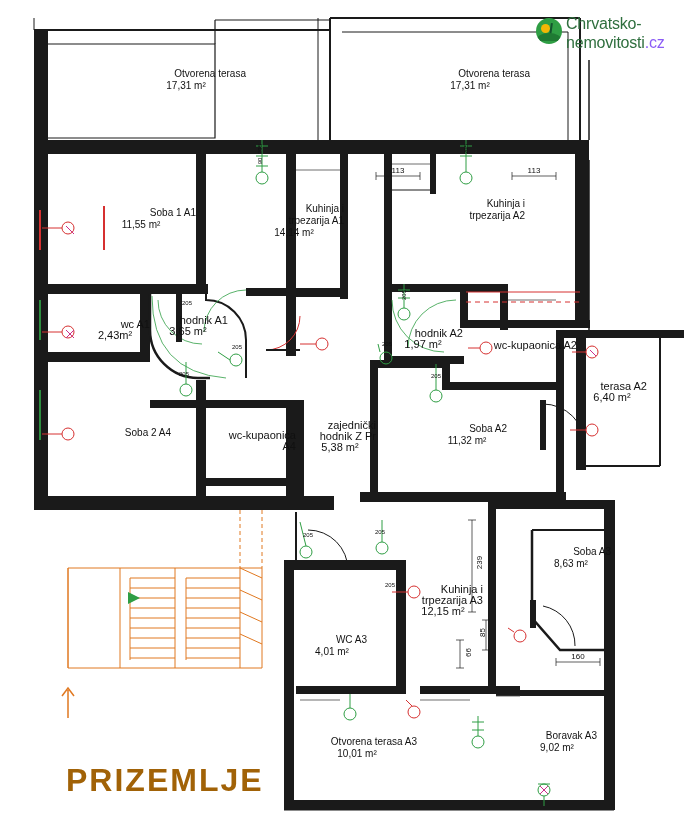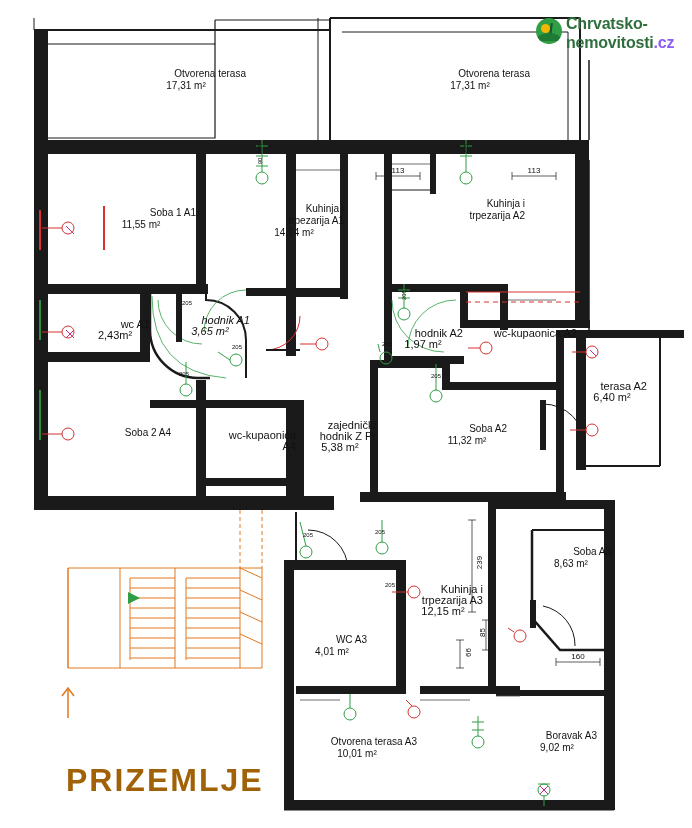--- a/index.html
+++ b/index.html
@@ -86,21 +86,21 @@
     left: 14px; top: 5px;
     width: 2px; height: 13px;
     background: #14532d;
     transform: rotate(8deg);
   }
   .logo-text {
     position: absolute;
     left: 30px;
     top: 0;
     font-size: 16px;
-    font-weight: bold;
+    font-weight: normal;
     color: #2f6f3e;
     line-height: 19px;
     letter-spacing: -0.2px;
   }
   .logo-text .cz { color: #8b5cf6; }
   .logo-text .line2 { display: block; }
 </style>
 </head>
 <body>
 
@@ -378,31 +378,31 @@
 <div class="room-label" style="left:415px; top:198px; width:110px;">
   <span class="nm">Kuhinja i</span>
   <span class="nm">trpezarija A2</span>
 </div>
 
 <div class="room-label small" style="left:80px; top:319px; width:70px;">
   <span class="nm">wc A1</span>
   <span class="ar">2,43m²</span>
 </div>
 
-<div class="room-label small" style="left:170px; top:315px; width:80px;font-style:italic;">
+<div class="room-label small" style="left:148px; top:315px; width:80px;">
   <span class="nm">hodnik A1</span>
   <span class="ar">3,65 m²</span>
 </div>
 
 <div class="room-label small" style="left:383px; top:328px; width:80px;">
   <span class="nm">hodnik A2</span>
   <span class="ar">1,97 m²</span>
 </div>
 
-<div class="room-label small" style="left:467px; top:328px; width:110px;">
+<div class="room-label small" style="left:467px; top:340px; width:110px;">
   <span class="nm">wc-kupaonica A2</span>
 </div>
 
 <div class="room-label small" style="left:577px; top:381px; width:70px;">
   <span class="nm">terasa A2</span>
   <span class="ar">6,40 m²</span>
 </div>
 
 <div class="room-label" style="left:81px; top:427px; width:90px;">
   <span class="nm">Soba 2 A4</span>

